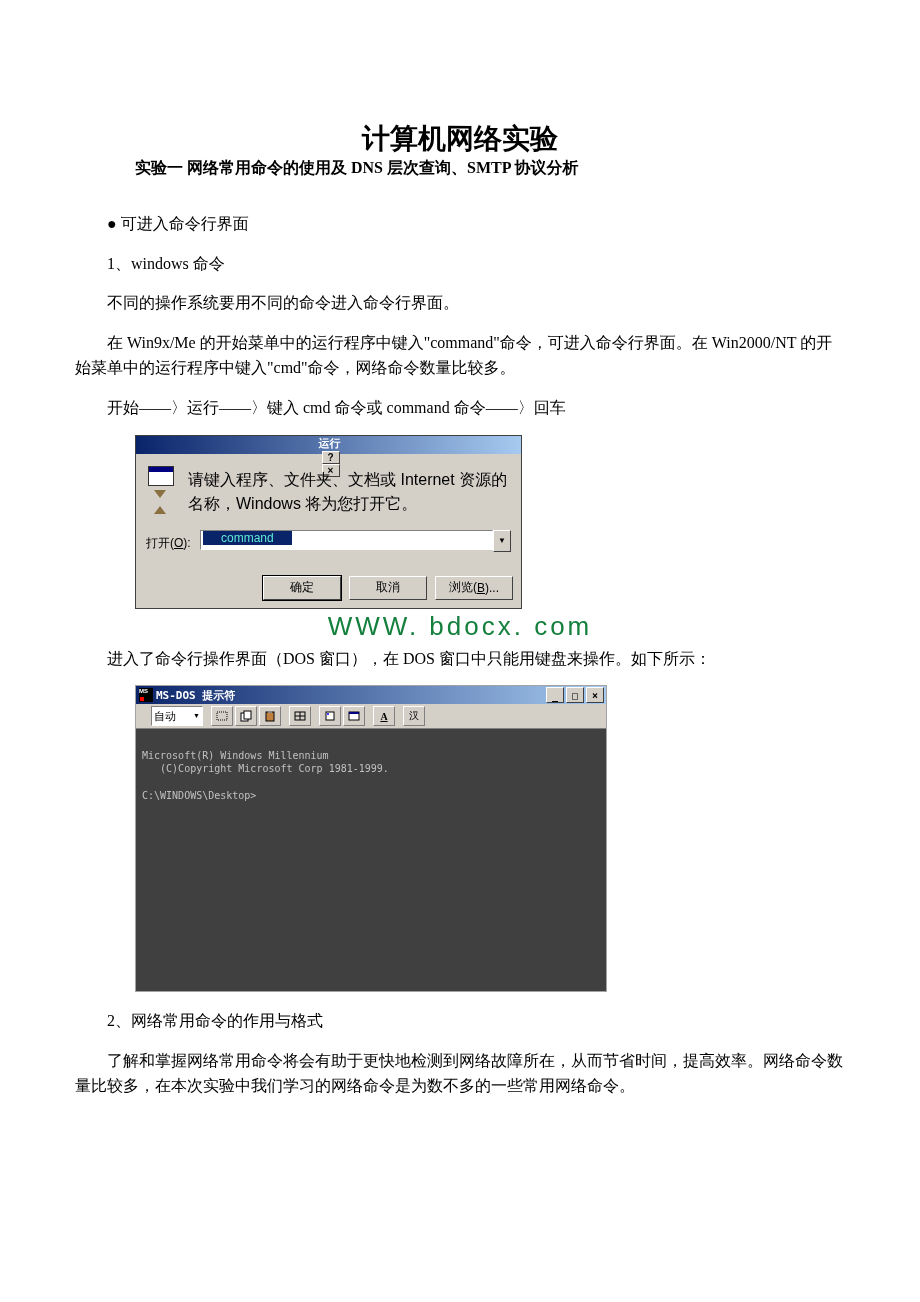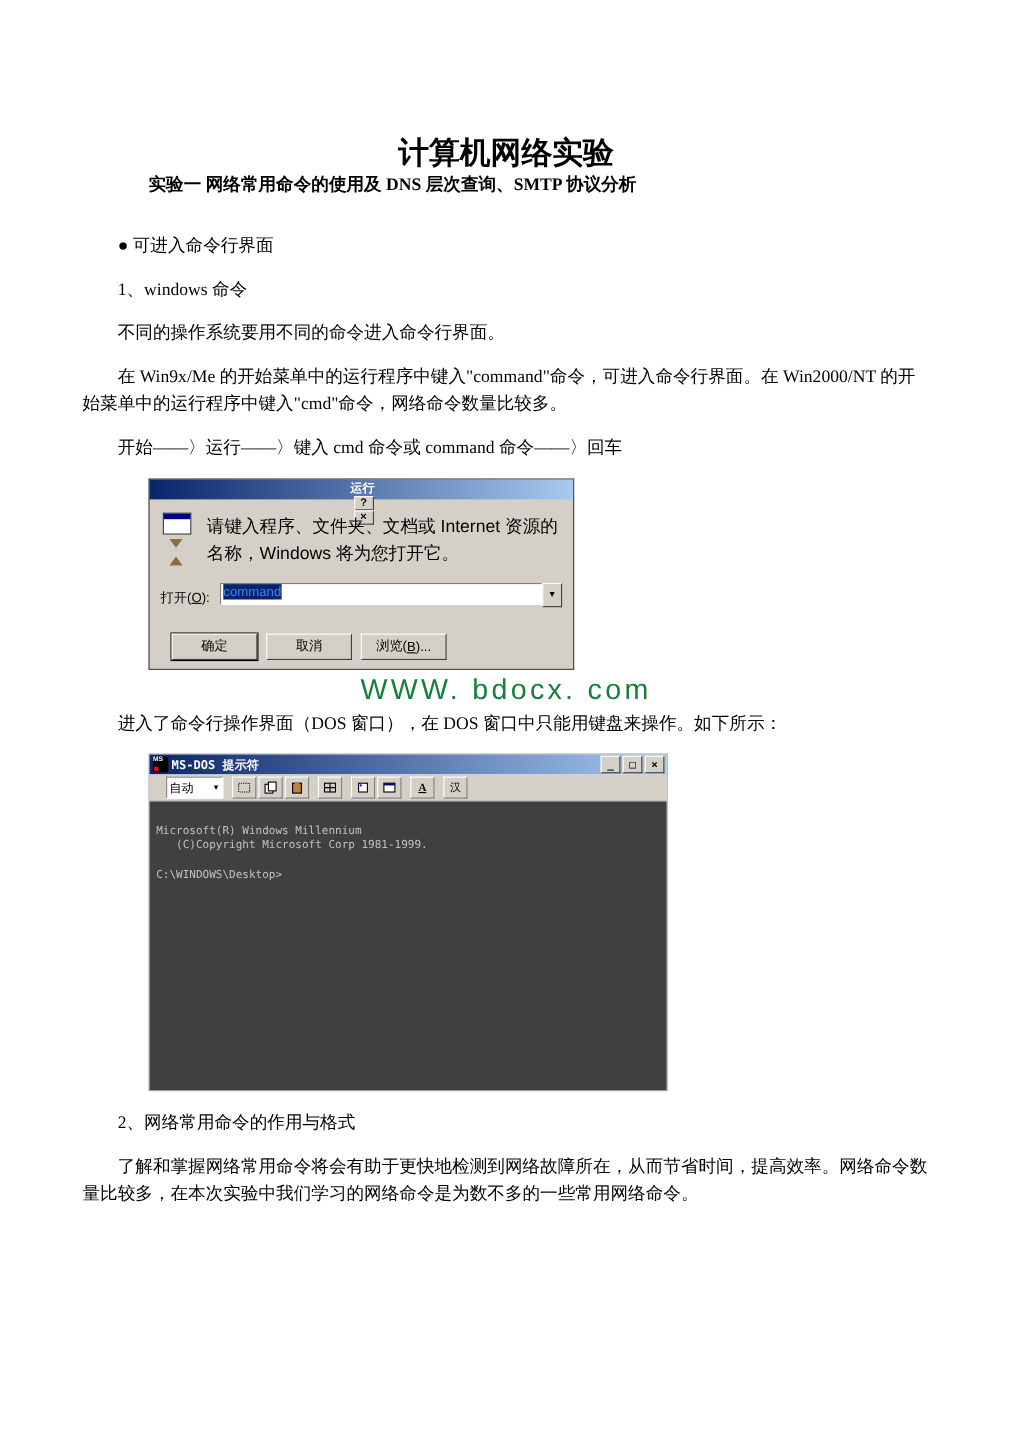--- a/index.html
+++ b/index.html
@@ -100,30 +100,30 @@
   .run-label { width:54px; }
   .run-label u { text-decoration: underline; }
   .run-input-wrap { flex:1; display:flex; }
   .run-input {
     flex:1;
     border:1px solid #808080;
     border-right-color:#fff; border-bottom-color:#fff;
     background:#fff; height:18px; padding:0 2px;
     font-size:12px;
   }
-  .run-input .sel { background:#0a246a; color:#3b82f6; padding:0 0; }
+  .run-input .sel { background:#0a246a; color:#5eead4; padding:0 18px; }
   .run-dd {
     width:16px; height:20px;
     background:#d4d0c8;
     border:1px solid #fff;
     border-right-color:#404040; border-bottom-color:#404040;
     display:flex;align-items:center;justify-content:center;
     font-size:8px;
   }
-  .run-buttons { display:flex; padding:16px 8px 8px 20px; gap:8px; }
+  .run-buttons { display:flex; justify-content:flex-end; padding:16px 8px 8px 0; gap:8px; }
   .btn {
     width:76px; height:22px;
     background:#d4d0c8;
     border:1px solid #fff;
     border-right-color:#404040; border-bottom-color:#404040;
     font-size:12px;
     display:flex;align-items:center;justify-content:center;
   }
   .btn.default { box-shadow: 0 0 0 1px #000; }
 

